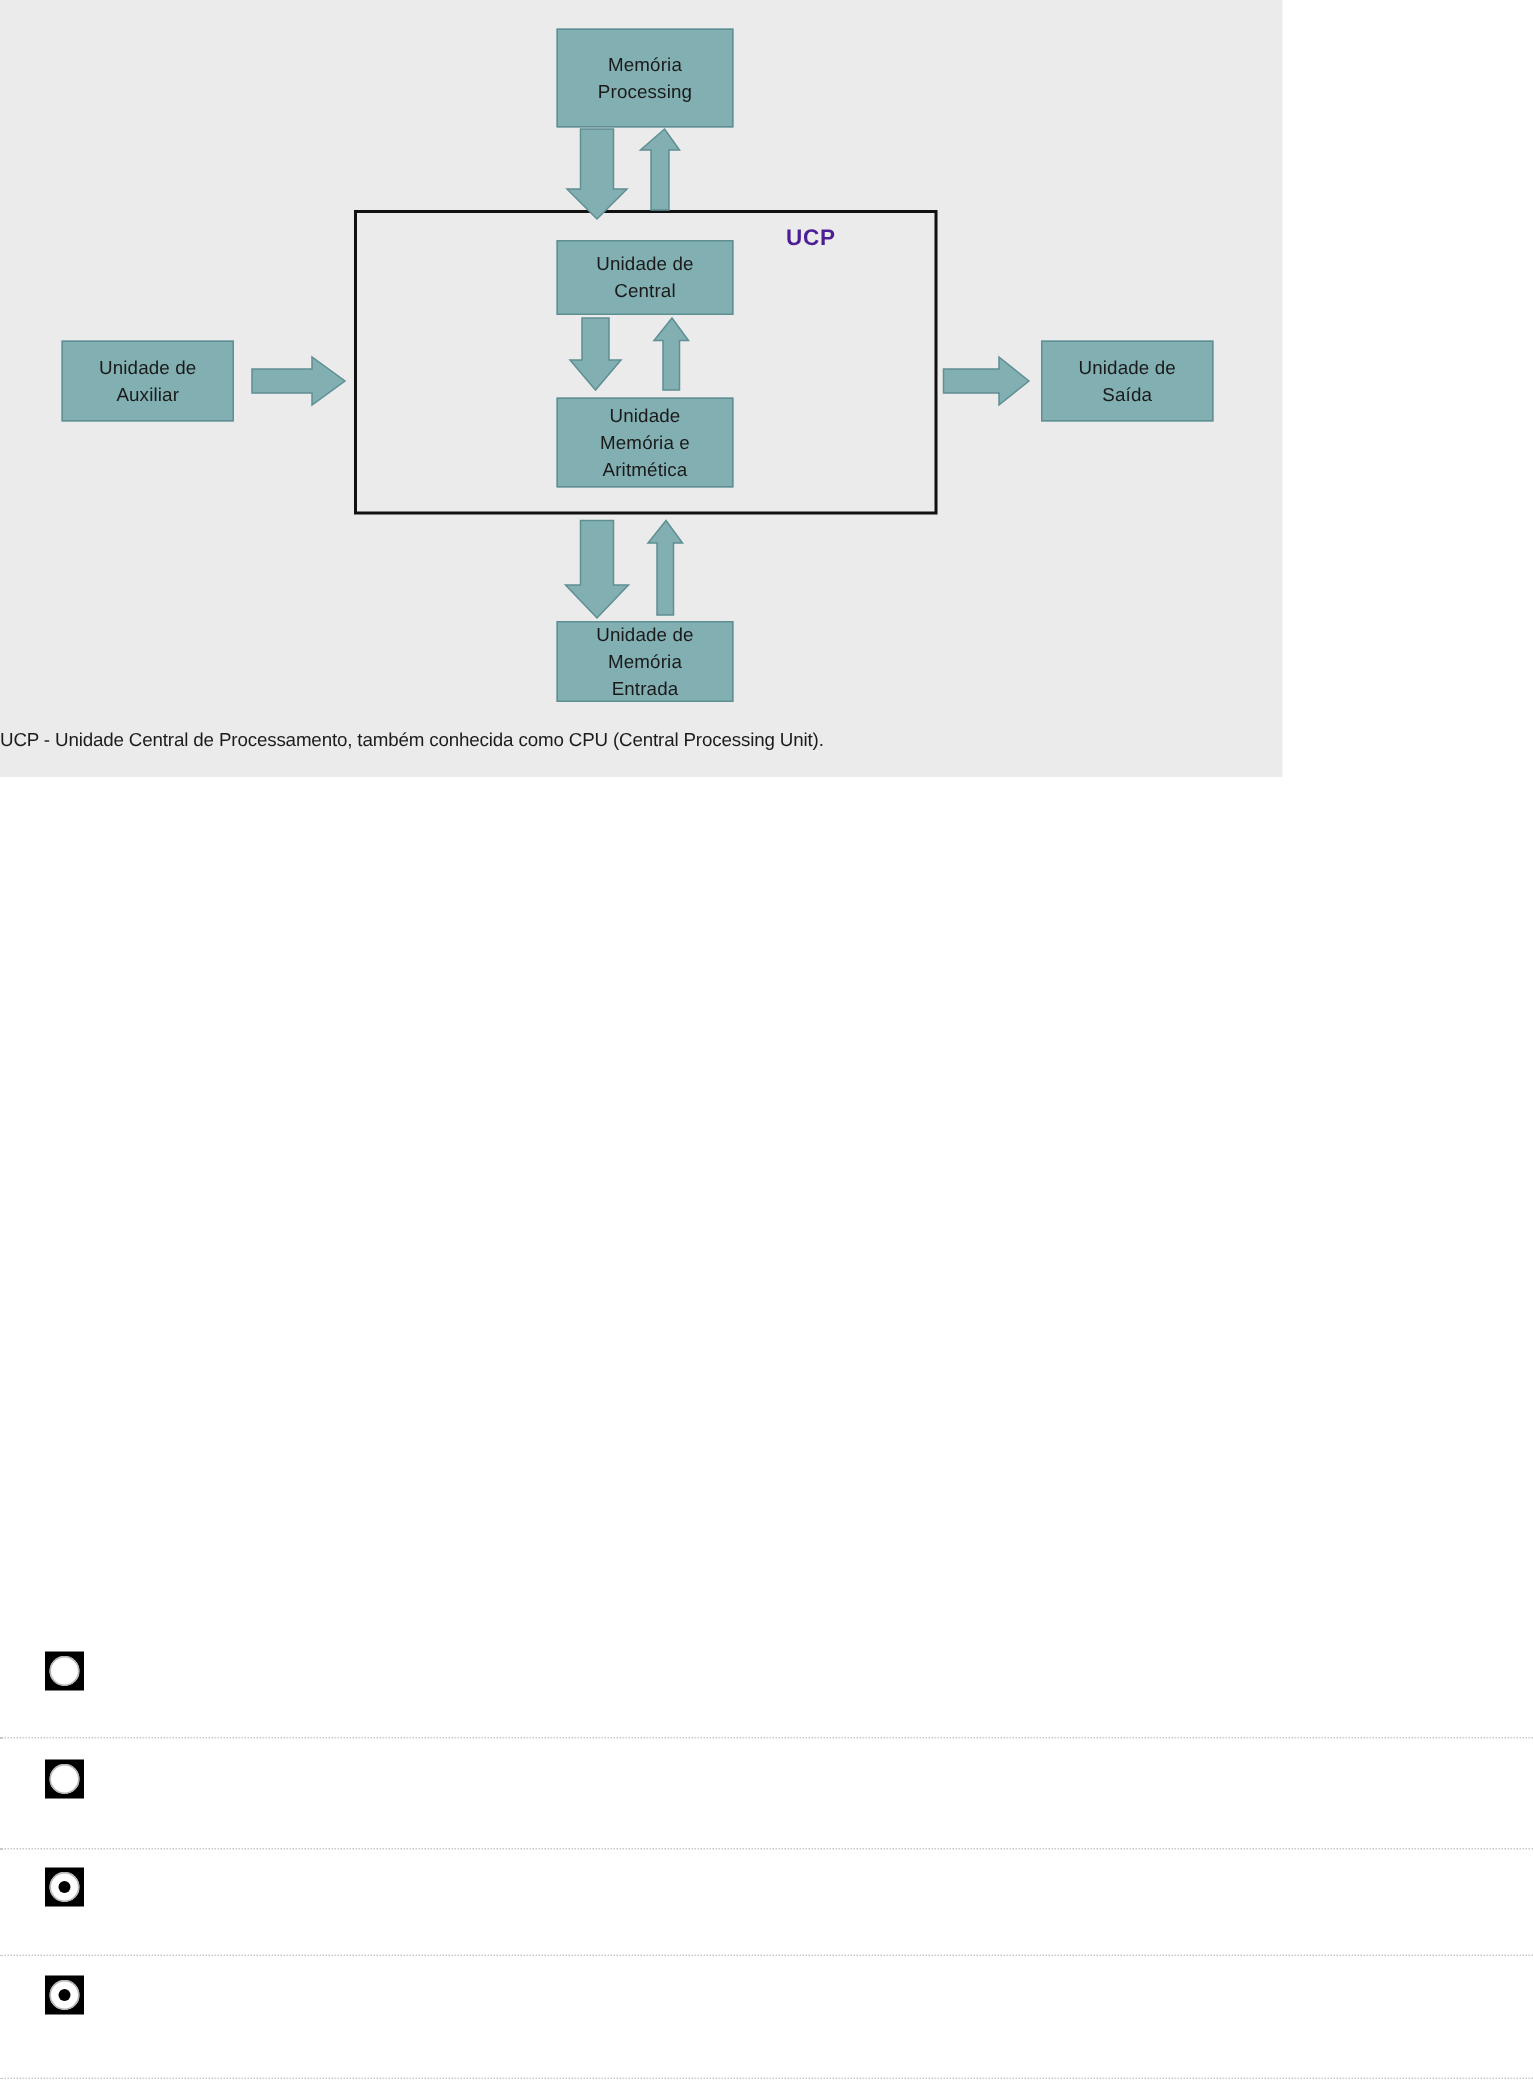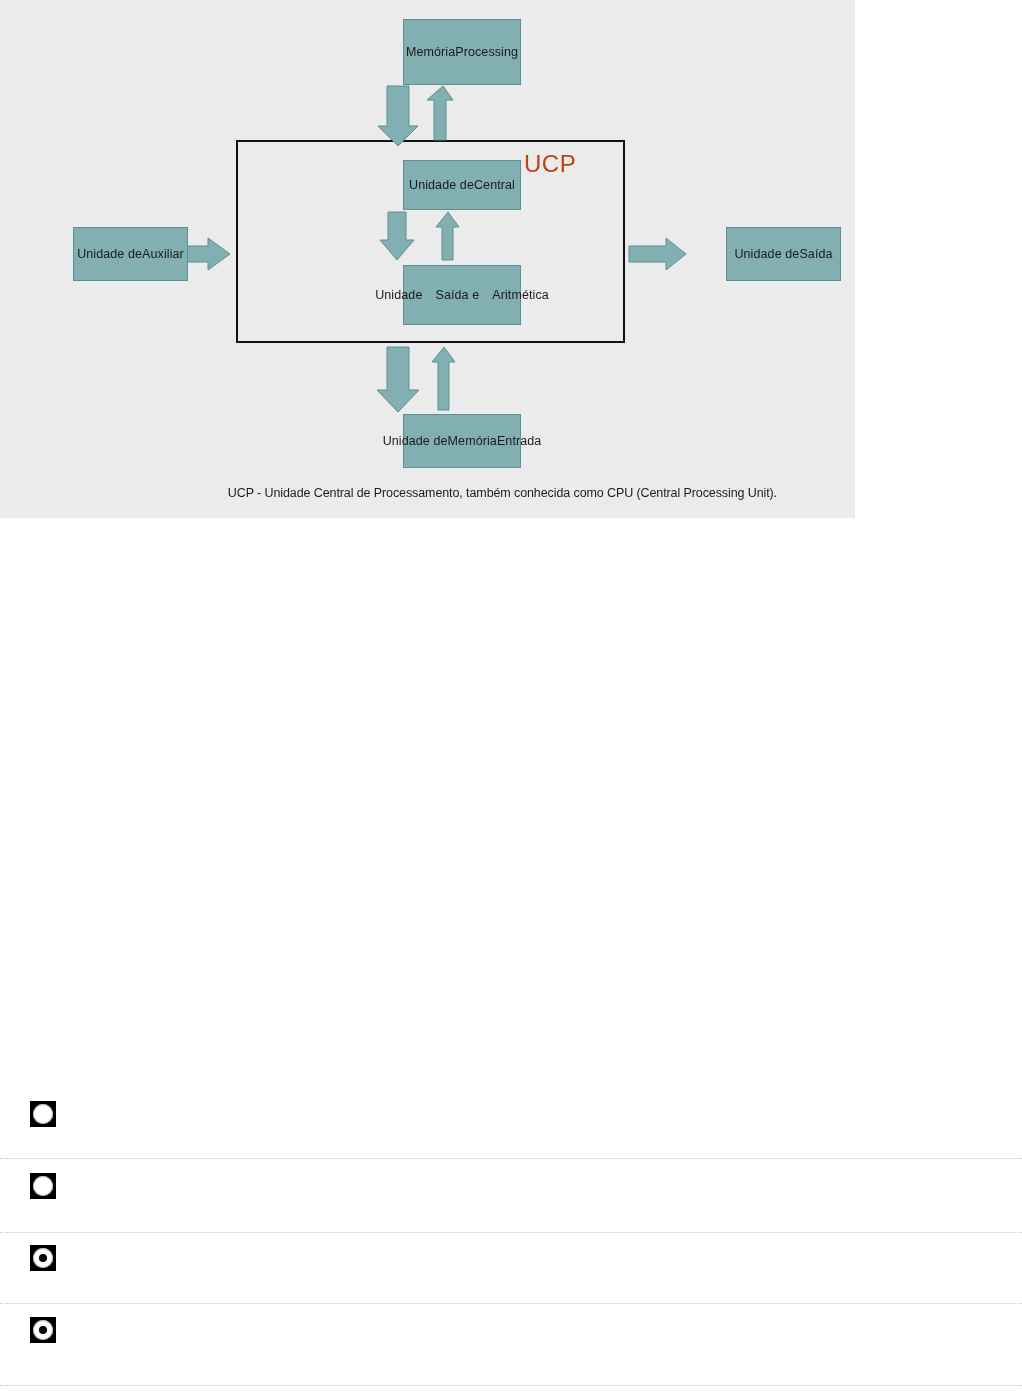--- a/index.html
+++ b/index.html
@@ -37,69 +37,70 @@
   .node {
     position: absolute;
     background: #82afb2;
     border: 1px solid #5f8f93;
     box-sizing: border-box;
     color: #1a1a1a;
     font-size: 12.5px;
     line-height: 1.45;
     text-align: center;
     display: flex;
+    flex-direction: column;
     align-items: center;
     justify-content: center;
     letter-spacing: 0.1px;
-    margin-left: 32px;
   }
   .node span { display: block; white-space: nowrap; }
 
   #node-memoria-principal { left: 371px; top: 19px;  width: 118px; height: 66px; }
   #node-unidade-entrada   { left: 41px;  top: 227px; width: 115px; height: 54px; }
   #node-unidade-saida     { left: 694px; top: 227px; width: 115px; height: 54px; }
   #node-unidade-controle  { left: 371px; top: 160px; width: 118px; height: 50px; }
-  #node-ula               { left: 371px; top: 265px; width: 118px; height: 60px; gap: 13px; }
+  #node-ula               { left: 371px; top: 265px; width: 118px; height: 60px; }
   #node-memoria-auxiliar  { left: 371px; top: 414px; width: 118px; height: 54px; }
 
   
   #ucp-box {
     position: absolute;
     left: 236px;
     top: 140px;
     width: 389px;
     height: 203px;
     border: 2px solid #111111;
     background: transparent;
     box-sizing: border-box;
   }
   #ucp-label {
     position: absolute;
     left: 524px;
     top: 150px;
-    font-size: 24px;
-    color: #c2410c;
+    font-size: 15px;
+    color: #4c1d95;
     letter-spacing: 0.5px;
+    font-weight: bold;
   }
 
   
   .arrow-layer {
     position: absolute;
     left: 0; top: 0;
     width: 855px; height: 518px;
     pointer-events: none;
   }
 
   
   #figure-caption {
     position: absolute;
     left: 0;
     top: 486px;
     width: 777px;
-    text-align: right;
+    text-align: left;
     font-size: 12.5px;
     font-family: "Liberation Sans", sans-serif;
     color: #1c1c1c;
     letter-spacing: -0.1px;
   }
 
   
   .options-region {
     position: absolute;
     left: 0;
@@ -203,21 +204,21 @@
       <span>Saída</span>
     </div>
 
     <div class="node" id="node-unidade-controle">
       <span>Unidade de</span>
       <span>Central</span>
     </div>
 
     <div class="node" id="node-ula">
       <span>Unidade</span>
-      <span>Saída e</span>
+      <span>Memória e</span>
       <span>Aritmética</span>
     </div>
 
     <div class="node" id="node-memoria-auxiliar">
       <span>Unidade de</span>
       <span>Memória</span>
       <span>Entrada</span>
     </div>
 
   </div>

